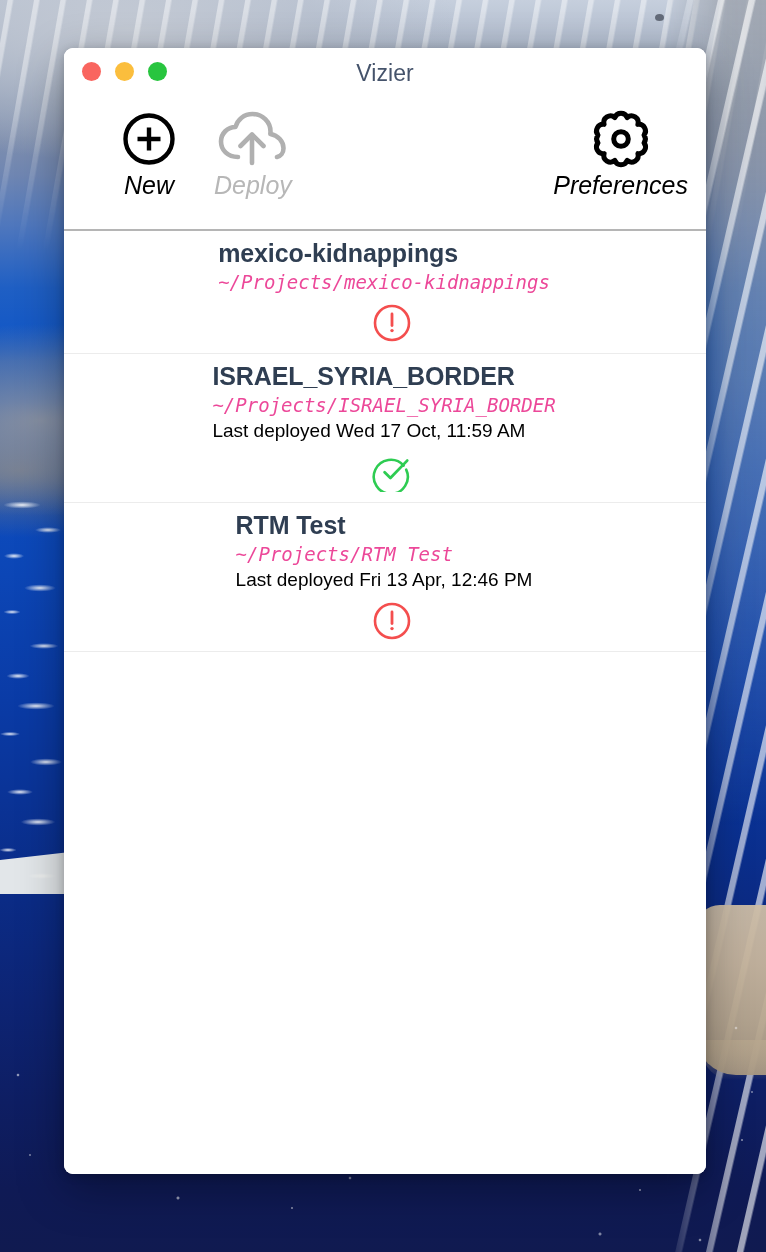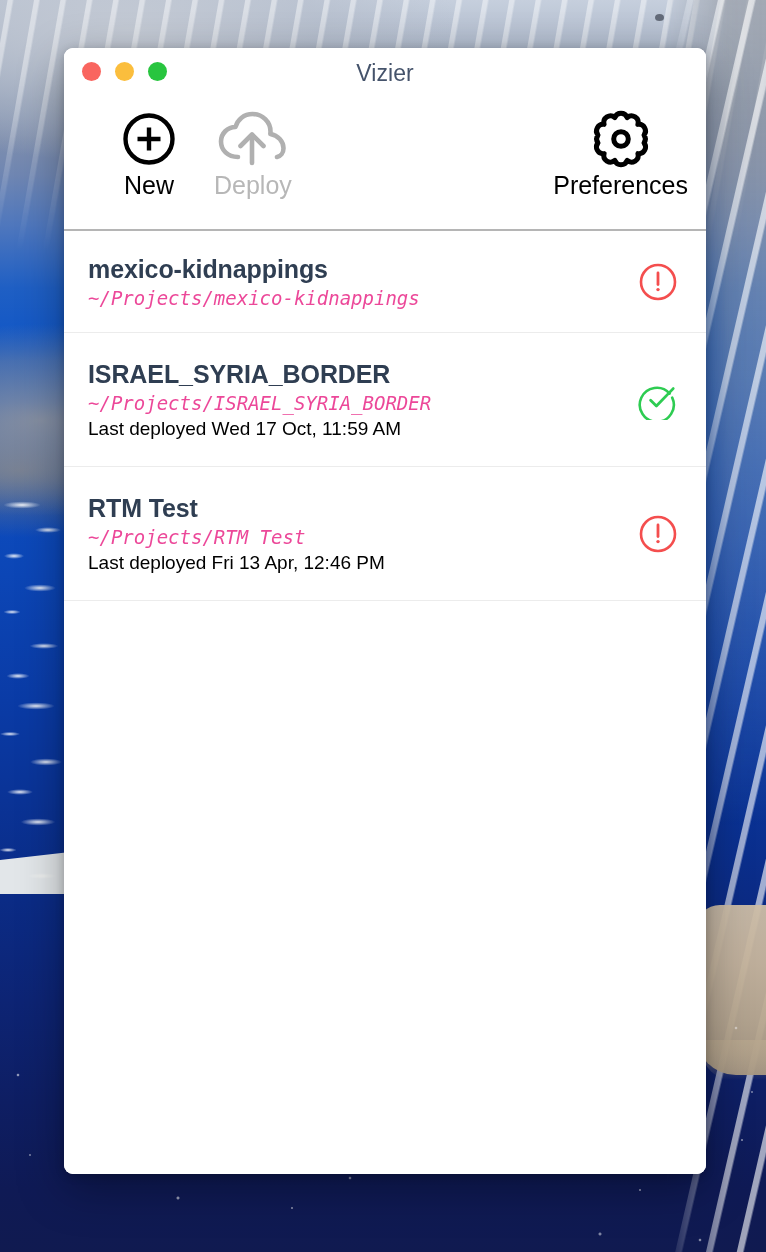--- a/index.html
+++ b/index.html
@@ -177,20 +177,21 @@
     letter-spacing: .1px;
   }
 
   
   .toolbar {
     position: relative;
     height: 131px;
     flex: 0 0 131px;
     background: #ffffff;
     border-bottom: 2px solid #b5b5b5;
+    font-style: italic;
   }
   .tool-btn {
     position: absolute;
     display: flex;
     flex-direction: column;
     align-items: center;
     gap: 2px;
     user-select: none;
   }
   .tool-btn .icon-wrap {
@@ -213,23 +214,24 @@
   
   .project-list {
     flex: 1 1 auto;
     background: #ffffff;
     overflow: hidden;
   }
   .project-row {
     position: relative;
     display: flex;
     align-items: center;
-    padding: 0 26px 0 24px;
+    padding: 0 26px 8px 24px;
     border-bottom: 1px solid #ececec;
     min-height: 101px;
+    flex-direction: column;
   }
   .project-row:last-child { border-bottom: 1px solid #ececec; }
   .row-3line { min-height: 134px; justify-content: flex-end; }
   .row-2line { min-height: 102px; }
 
   .row-text {
     flex: 1 1 auto;
     min-width: 0;
     padding: 6px 0;
   }

